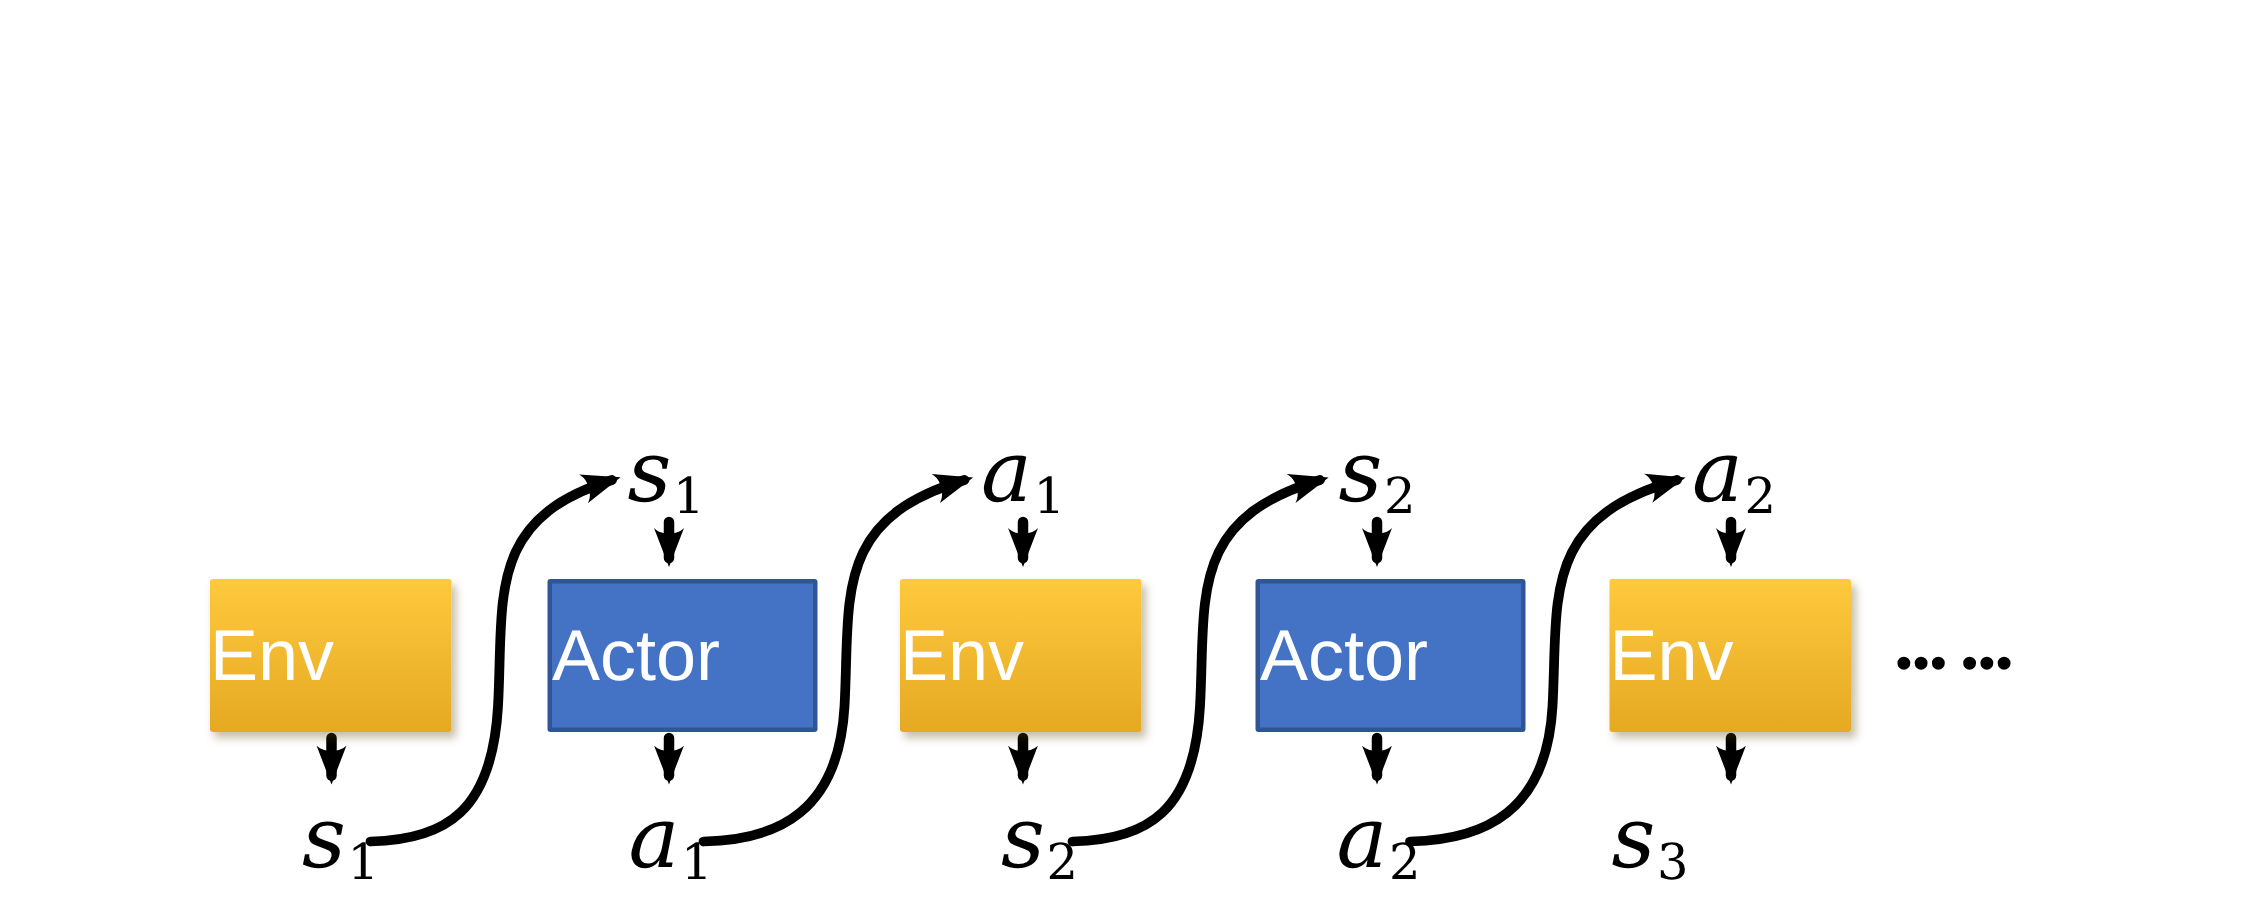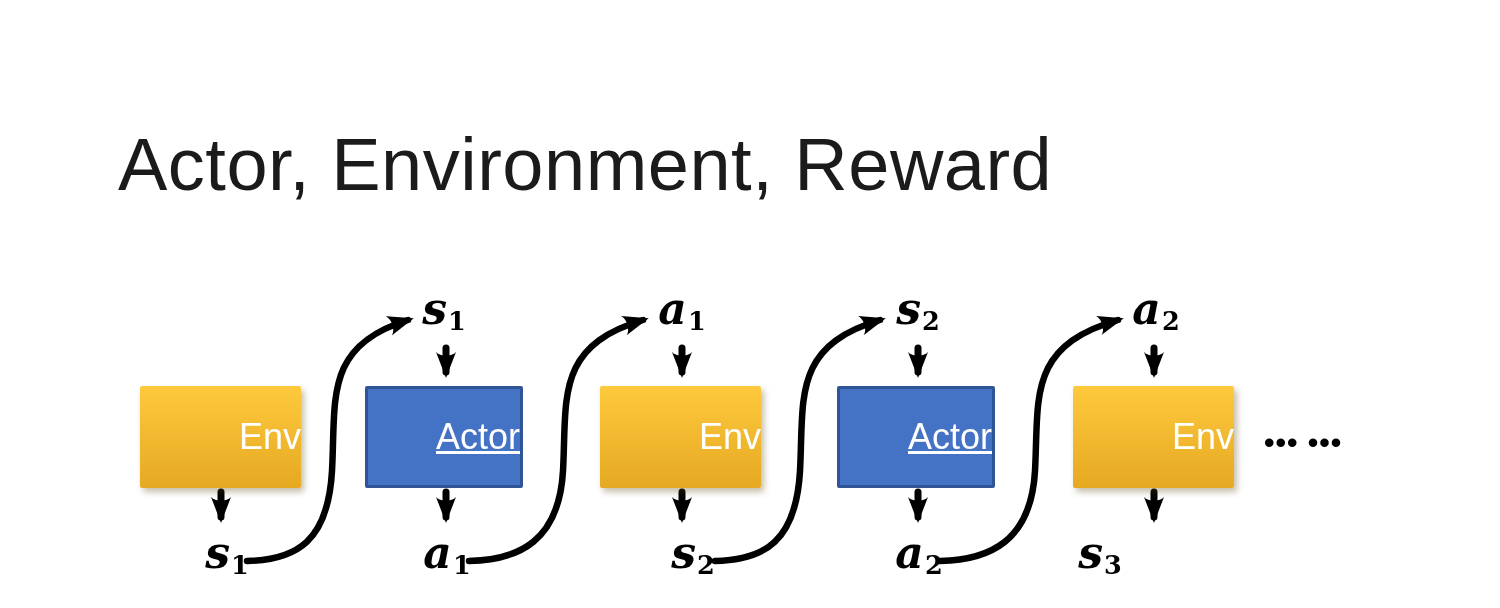--- a/index.html
+++ b/index.html
@@ -33,47 +33,45 @@
     stroke-linecap: round;
   }
   .arrows path.curve { stroke-width: 6.5px; }
   .arrows line.sharrow { stroke-width: 7px; }
   .box {
     position: absolute;
     top: 386px;
     height: 102px;
     display: flex;
     align-items: center;
-    justify-content: flex-end;
+    justify-content: flex-start;
     color: #ffffff;
-    font-size: 36px;
+    font-size: 48px;
     font-weight: 300;
     border-radius: 2px;
   }
   .box.env {
     width: 161px;
     background: linear-gradient(180deg, var(--env-top, #fec93d) 0%, var(--env-bottom, #e5a922) 100%);
     box-shadow: 3px 4px 6px rgba(90, 70, 10, 0.35);
   }
   .box.actor {
-    width: 158px;
+    width: 180px;
     background: var(--actor-fill, #4472c4);
     border: 3px solid var(--actor-border, #2f5597);
     box-sizing: border-box;
-    text-decoration: underline;
   }
   .mlabel {
     position: absolute;
     transform: translateX(-50%);
     font-family: "DejaVu Serif", "Liberation Serif", serif;
-    font-size: 44px;
+    font-size: 57px;
     line-height: 1;
     color: #000;
     white-space: nowrap;
-    font-weight: bold;
   }
   .mlabel i { font-style: italic; }
   .mlabel sub {
     font-style: normal;
     font-size: 0.58em;
     line-height: 0;
     vertical-align: -0.24em;
     margin-left: 1px;
   }
   .mlabel.top { top: 287px; }
@@ -87,21 +85,20 @@
     letter-spacing: 1px;
     color: #000;
     white-space: nowrap;
   }
 </style>
 </head>
 <body>
 
 <div class="slide">
 
-  <h1 class="title">Actor, Environment, Reward</h1>
 
   <svg class="arrows" width="1500" height="608" viewBox="0 0 1500 608" aria-hidden="true">
     <defs>
       <marker id="ah" viewBox="0 0 26 22" refX="20" refY="11" markerWidth="26" markerHeight="22" orient="auto" markerUnits="userSpaceOnUse">
         <path d="M0,1 L26,11 L0,21 C5,16.5 5,5.5 0,1 Z" fill="#000"></path>
       </marker>
     </defs>
 
     <path class="curve" d="M 247,561 C 297,560 328,541 332,471 C 336,398 324,346 408,320" marker-end="url(#ah)"></path>
     <path class="curve" d="M 469,561 C 519,560 559,541 563,471 C 567,398 555,346 643,320" marker-end="url(#ah)"></path>

